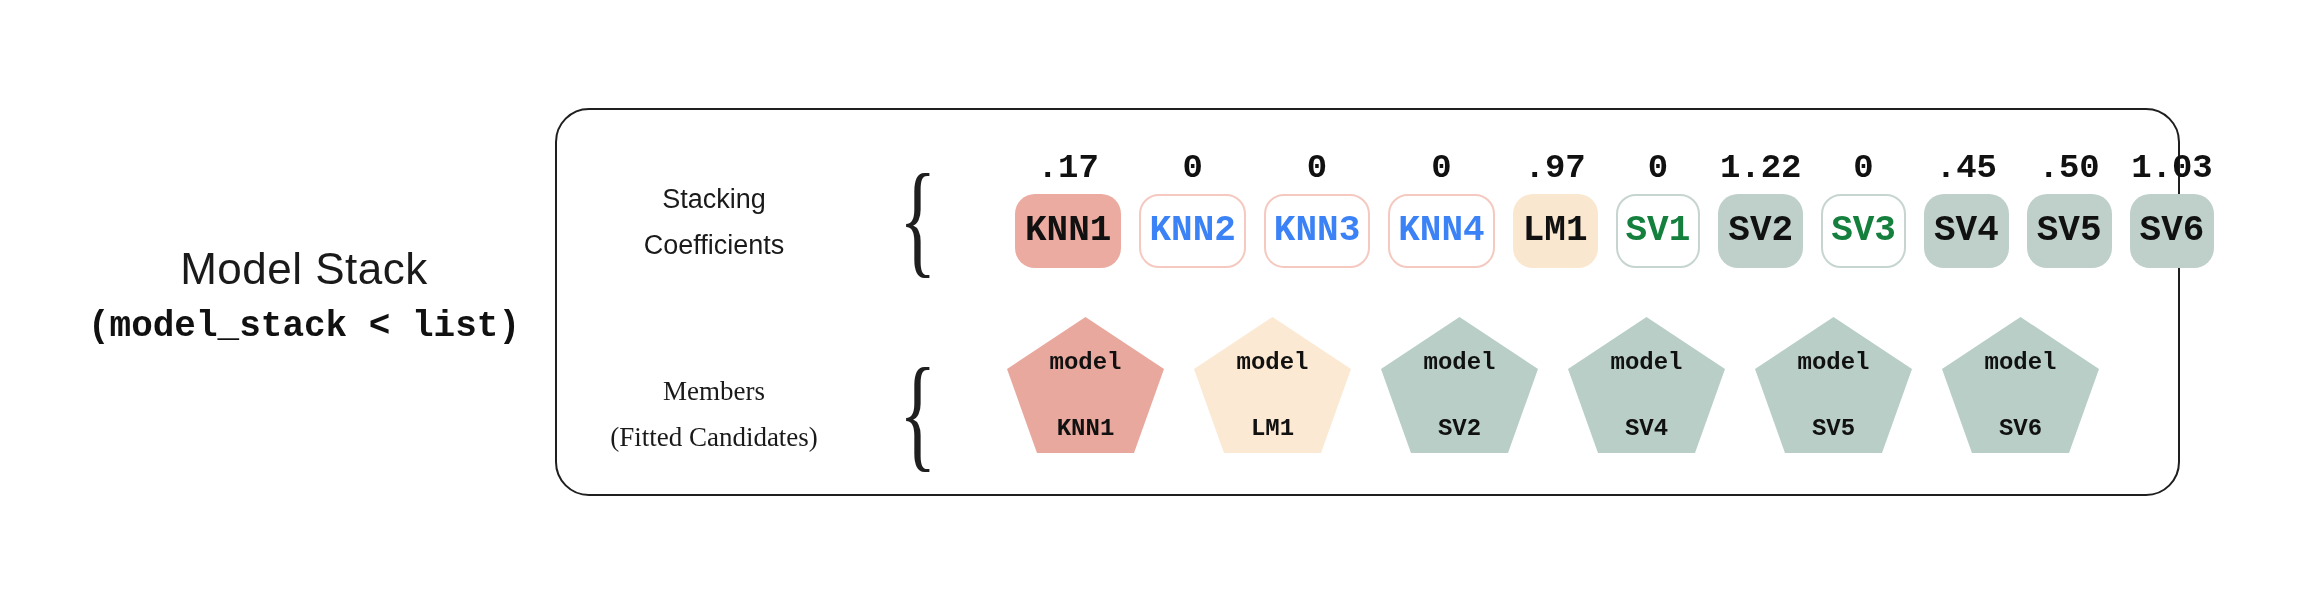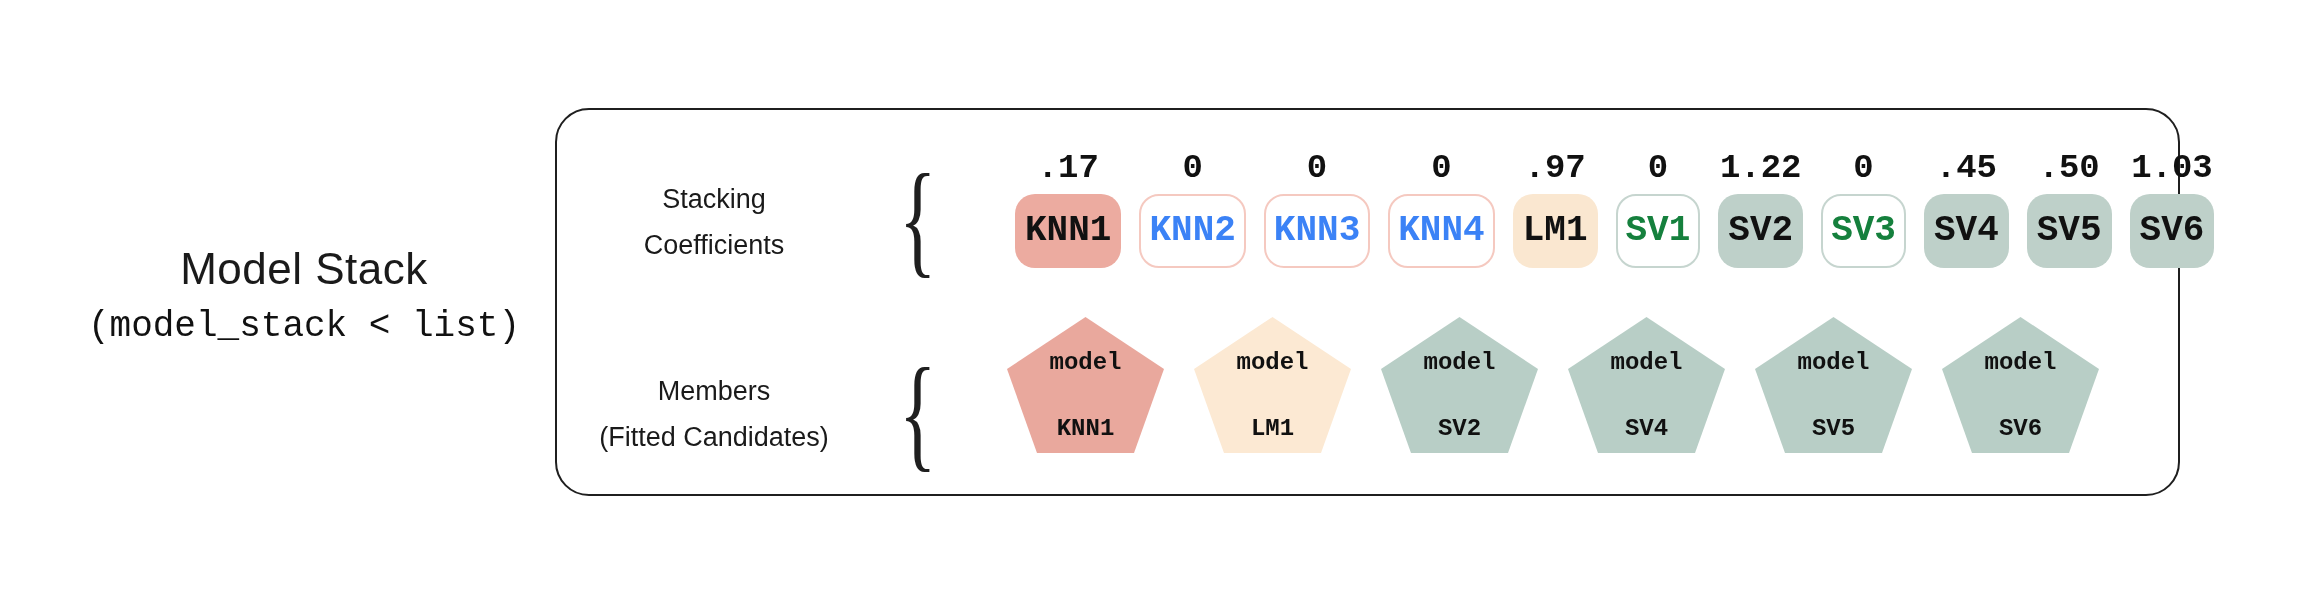--- a/index.html
+++ b/index.html
@@ -3,30 +3,30 @@
 <meta charset="utf-8">
 <style>
   html,body{margin:0;padding:0;background:#ffffff;}
   .canvas{
     position:relative;width:2304px;height:604px;background:#ffffff;overflow:hidden;
     font-family:"Liberation Sans",sans-serif;color:#1a1a1a;
   }
   
   .left-title{position:absolute;left:64px;top:243px;width:480px;text-align:center;}
   .left-title .heading{font-size:44px;line-height:52px;letter-spacing:0.5px;color:#1a1a1a;}
-  .left-title .code{margin-top:10px;font-family:"Liberation Mono",monospace;font-weight:normal;font-size:36px;line-height:44px;color:#111;}
+  .left-title .code{margin-top:10px;font-family:"Liberation Mono",monospace;font-weight:bold;font-size:36px;line-height:44px;color:#111;}
 
   
   .panel{position:absolute;left:555px;top:108px;width:1625px;height:388px;
     border:2.5px solid #1f1f1f;border-radius:34px;box-sizing:border-box;background:#fff;}
 
   .row-label{position:absolute;left:5px;width:304px;text-align:center;
     font-size:27px;line-height:46px;color:#1a1a1a;}
   .row-label.r1{top:66px;}
-  .row-label.r2{top:258px;}
+  .row-label.r2{top:258px;font-family:Liberation Serif, serif;}
 
   .brace{position:absolute;width:52px;text-align:center;
     font-family:"Liberation Serif",serif;font-weight:400;font-size:126px;line-height:126px;
     color:#1f1f1f;transform:scaleX(0.62);}
   .brace.b1{left:332px;top:46px;}
   .brace.b2{left:332px;top:240px;}
 
   
   .coef-row{position:absolute;left:458px;top:36px;display:flex;gap:18px;align-items:flex-start;}
   .coef{display:flex;flex-direction:column;align-items:center;}

